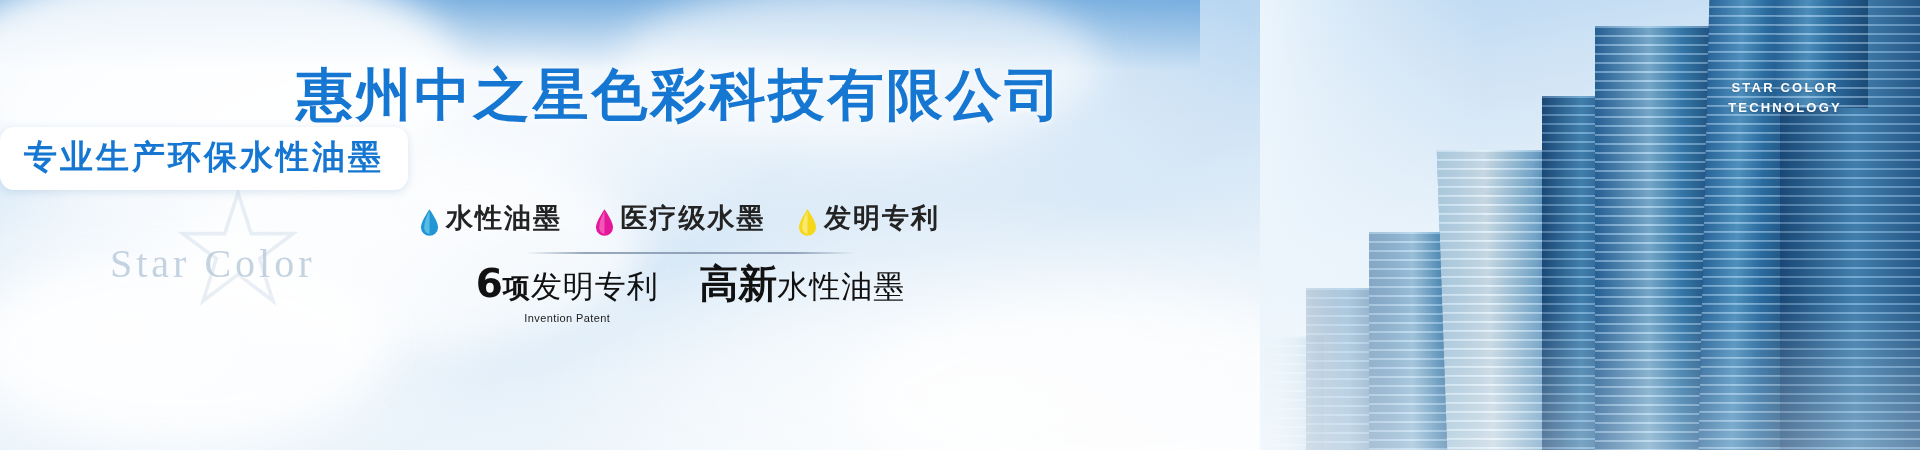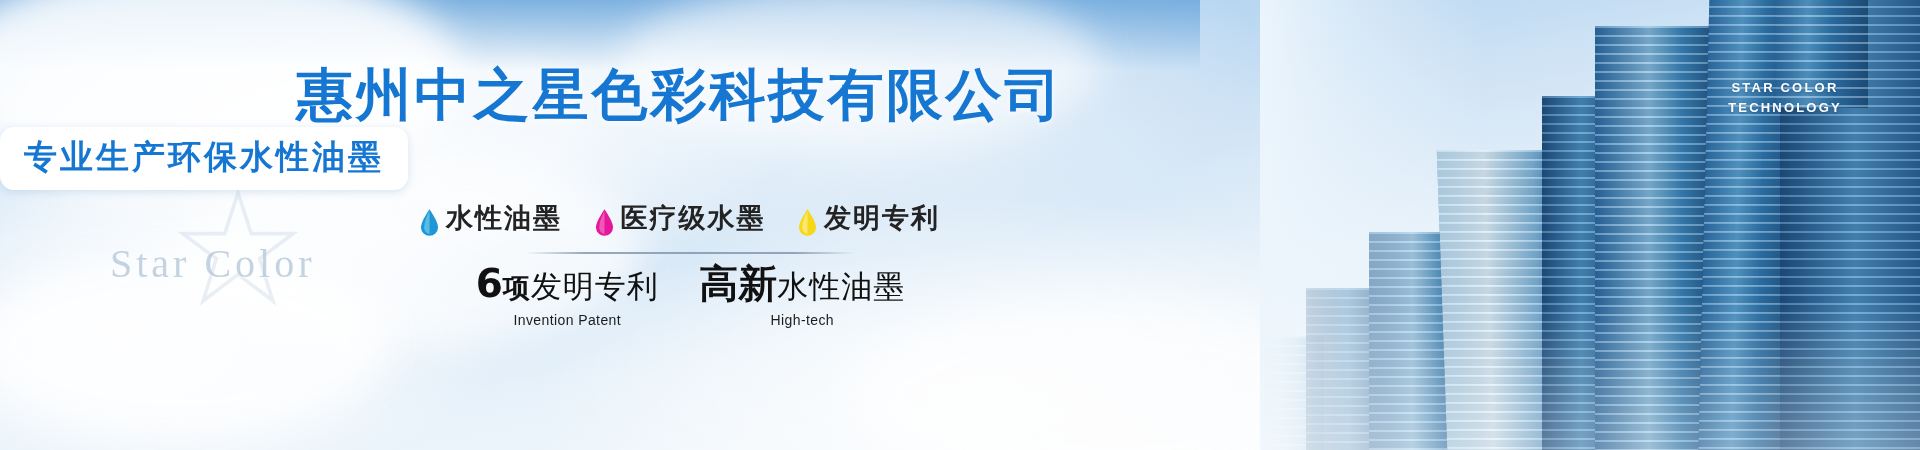--- a/index.html
+++ b/index.html
@@ -93,21 +93,21 @@
   }
   .badges{position:absolute;left:0;right:0;top:262px;text-align:center;white-space:nowrap;margin-left:21px;}
   .badge{display:inline-block;margin:0 18px;vertical-align:top;}
   .badge-cn{
     font-size:31px;color:#111;letter-spacing:1px;line-height:1.15;white-space:nowrap;
     font-family:"DejaVu Sans","Liberation Sans",sans-serif;
   }
   .badge-cn .big{font-size:39px;font-weight:700;letter-spacing:0;}
   .badge-cn .small{font-size:27px;font-weight:700;}
   .badge-en{
-    margin-top:5px;font-size:14px;color:#1c1c1c;letter-spacing:.4px;
+    margin-top:5px;font-size:11px;color:#1c1c1c;letter-spacing:.4px;
     font-family:"Liberation Sans",sans-serif;
   }
 </style>
 </head>
 <body>
 
 <div id="banner">
 
   <div class="sky-top"></div>
   <div class="cloud c1"></div>
@@ -174,18 +174,17 @@
 
     <div class="divider"></div>
 
     <div class="badges">
       <span class="badge">
         <span class="badge-cn"><span class="big">6</span><span class="small">项</span><span>发明专利</span></span>
         <div class="badge-en">Invention Patent</div>
       </span>
       <span class="badge">
         <span class="badge-cn"><span class="big">高新</span><span>水性油墨</span></span>
-        <div class="badge-en">High-tech</div>
       </span>
     </div>
 
   </div>
 </div>
 
 </body></html>

